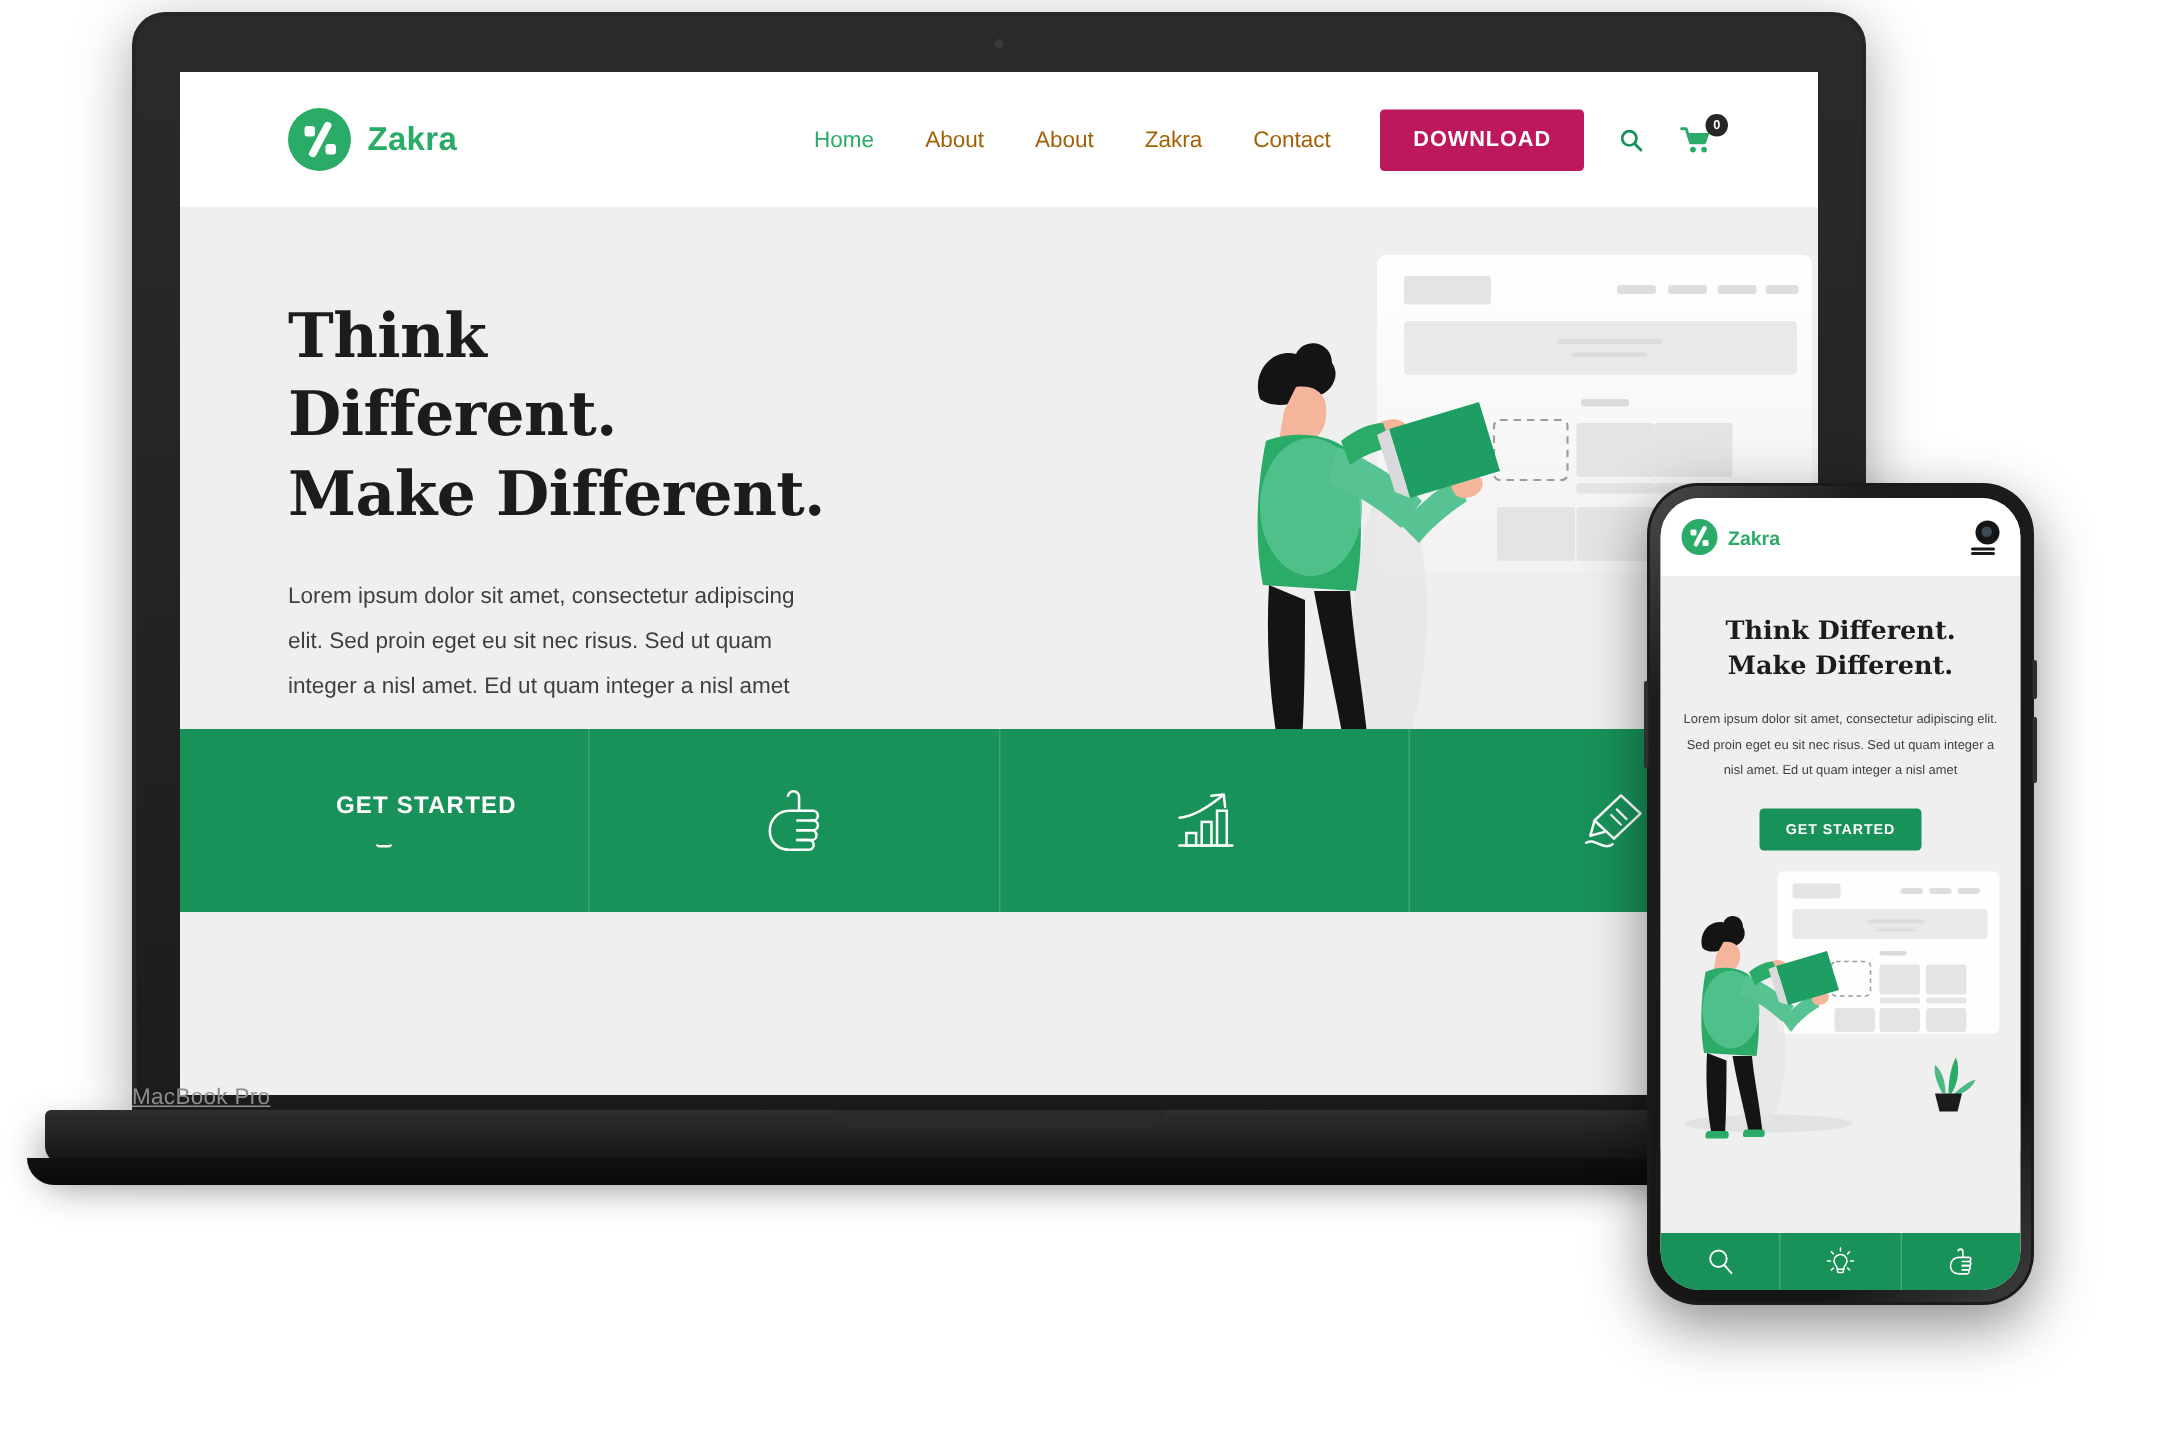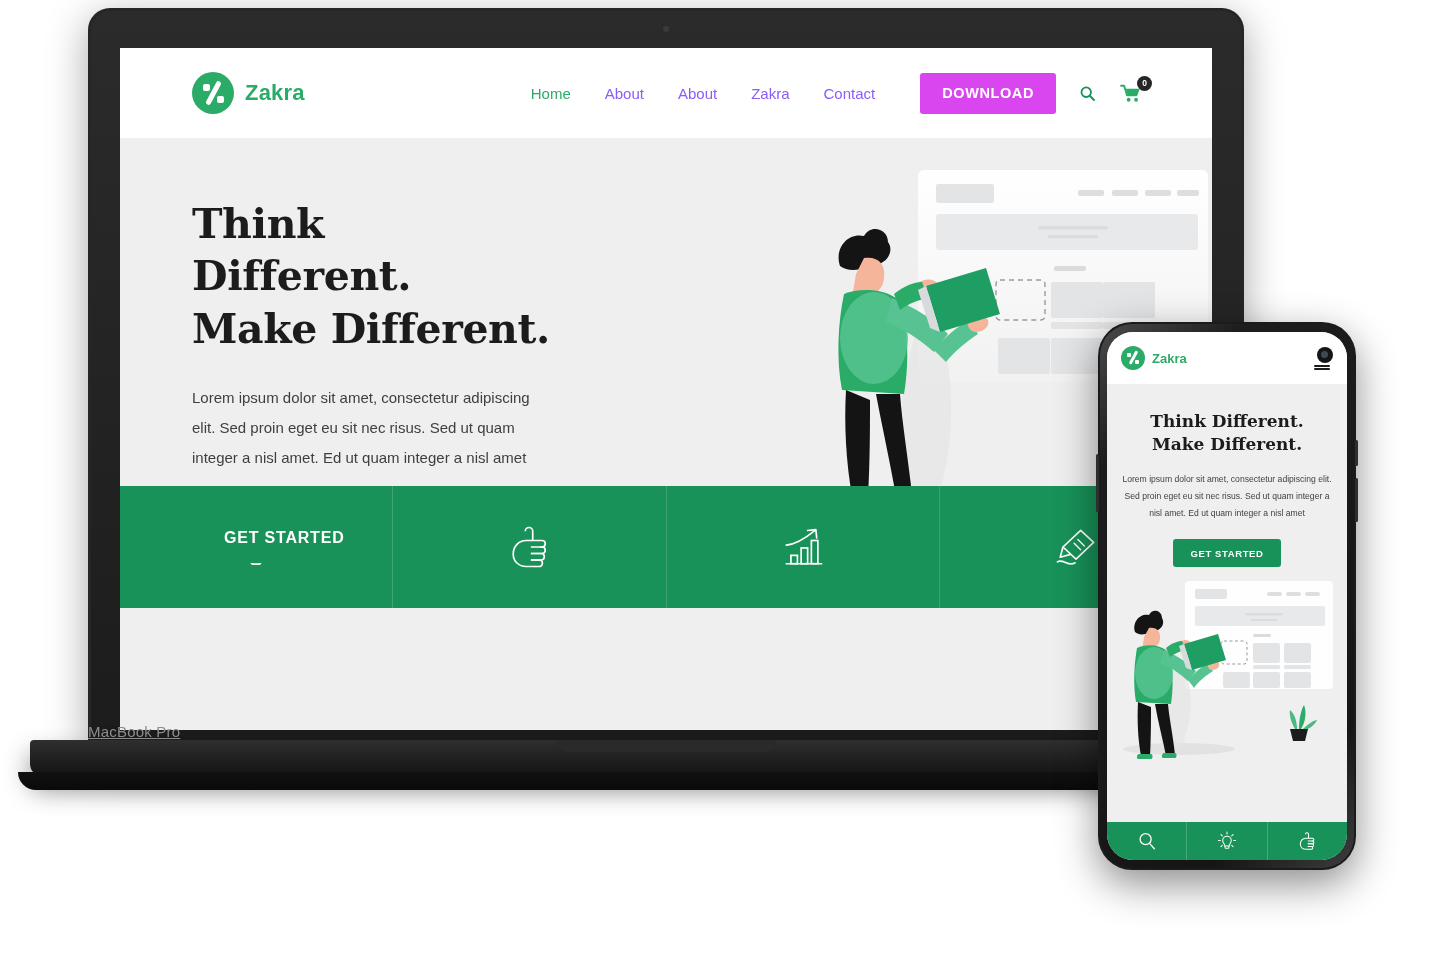--- a/index.html
+++ b/index.html
@@ -139,29 +139,29 @@
   .brand-name {
     color: #2bab68;
     font-size: 22px;
     font-weight: bold;
     letter-spacing: .2px;
   }
 
   .nav { margin-left: auto; display: flex; align-items: center; gap: 0; }
   .nav-link {
     font-size: 15px;
-    color: #8b5cf6;
+    color: #a16207;
     padding: 0 17px;
     text-decoration: none;
     white-space: nowrap;
   }
   .nav-link.active { color: #2bab68; }
   .btn-download {
-    margin-left: 28px;
-    background: #d946ef;
+    margin-left: 16px;
+    background: #be185d;
     color: #fff;
     font-size: 14.5px;
     font-weight: bold;
     letter-spacing: .6px;
     border: none;
     border-radius: 3px;
     height: 41px;
     padding: 0 22px;
     cursor: pointer;
   }

